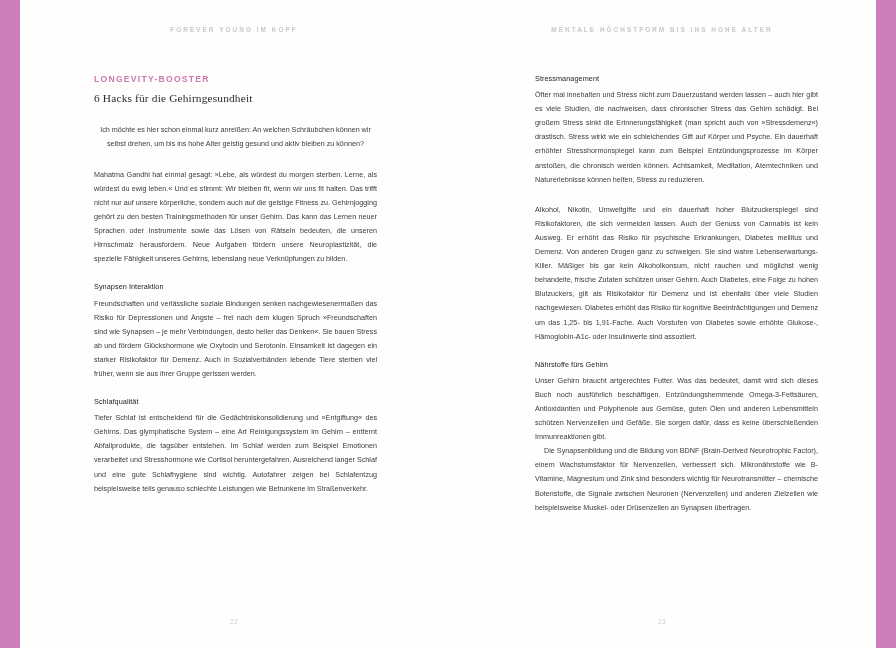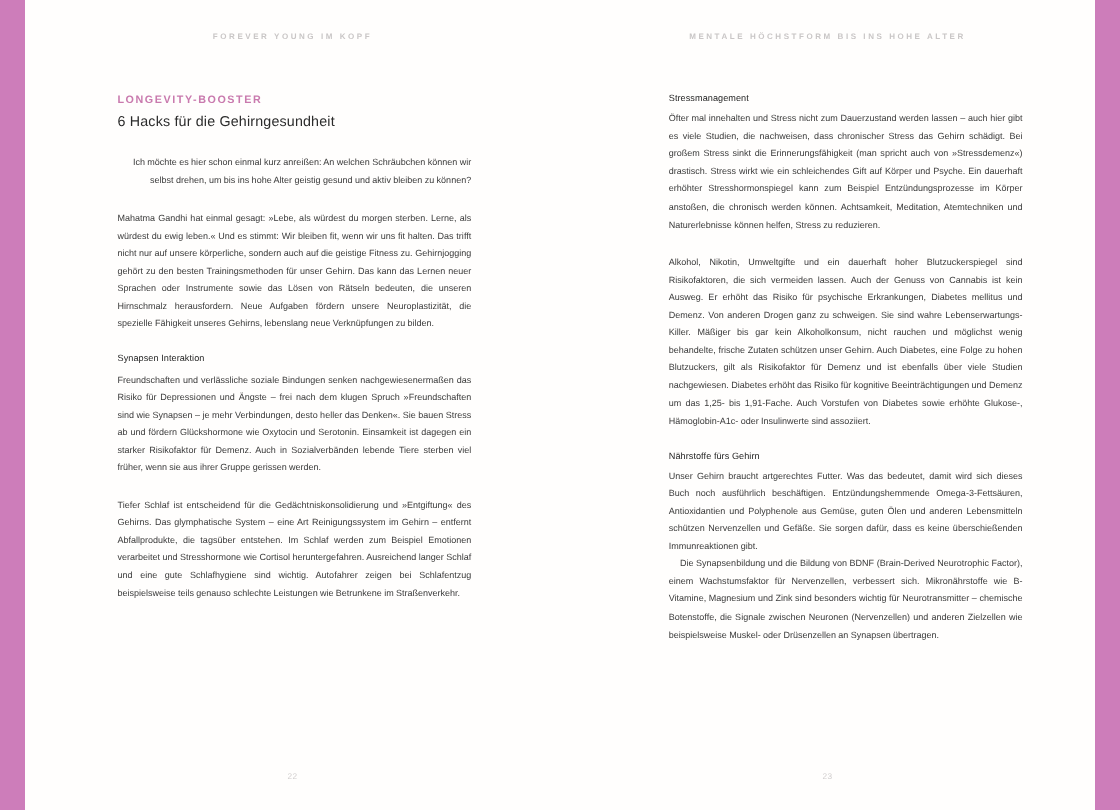--- a/index.html
+++ b/index.html
@@ -84,29 +84,30 @@
     line-height: 1.2;
   }
 
   .chapter-title {
     color: #2b2b2b;
     font-size: 11.4px;
     font-weight: 400;
     letter-spacing: 0.15px;
     margin: 0 0 17px 0;
     line-height: 1.25;
+    font-family: Liberation Serif, serif;
   }
 
   .intro {
     color: #3a3a3a;
     font-size: 7.2px;
     line-height: 14.1px;
     letter-spacing: 0.02px;
     margin: 0 0 17px 0;
-    text-align: right;
+    text-align: center;
   }
 
   .section {
     margin: 0 0 16px 0;
   }
   .section:last-child { margin-bottom: 0; }
 
   .section h3 {
     color: #1f1f1f;
     font-size: 7.3px;
@@ -157,20 +158,21 @@
       <div class="section">
         <p class="tight">Mahatma Gandhi hat einmal gesagt: »Lebe, als würdest du morgen sterben. Lerne, als würdest du ewig leben.« Und es stimmt: Wir bleiben fit, wenn wir uns fit halten. Das trifft nicht nur auf unsere körperliche, sondern auch auf die geistige Fitness zu. Gehirnjogging gehört zu den besten Trainingsmethoden für unser Gehirn. Das kann das Lernen neuer Sprachen oder Instrumente sowie das Lösen von Rätseln bedeuten, die unseren Hirnschmalz herausfordern. Neue Aufgaben fördern unsere Neuroplastizität, die spezielle Fähigkeit unseres Gehirns, lebenslang neue Verknüpfungen zu bilden.</p>
       </div>
 
       <div class="section">
         <h3>Synapsen Interaktion</h3>
         <p class="tight">Freundschaften und verlässliche soziale Bindungen senken nachgewiesenermaßen das Risiko für Depressionen und Ängste – frei nach dem klugen Spruch »Freundschaften sind wie Synapsen – je mehr Verbindungen, desto heller das Denken«. Sie bauen Stress ab und fördern Glückshormone wie Oxytocin und Serotonin. Einsamkeit ist dagegen ein starker Risikofaktor für Demenz. Auch in Sozialverbänden lebende Tiere sterben viel früher, wenn sie aus ihrer Gruppe gerissen werden.</p>
       </div>
 
       <div class="section">
+        <h3>Schlafqualität</h3>
         <p class="tight">Tiefer Schlaf ist entscheidend für die Gedächtniskonsolidierung und »Entgiftung« des Gehirns. Das glymphatische System – eine Art Reinigungssystem im Gehirn – entfernt Abfallprodukte, die tagsüber entstehen. Im Schlaf werden zum Beispiel Emotionen verarbeitet und Stresshormone wie Cortisol heruntergefahren. Ausreichend langer Schlaf und eine gute Schlafhygiene sind wichtig. Autofahrer zeigen bei Schlafentzug beispielsweise teils genauso schlechte Leistungen wie Betrunkene im Straßenverkehr.</p>
       </div>
 
     </div>
 
     <div class="folio">22</div>
   </div>
 
   <div class="page right">
 

